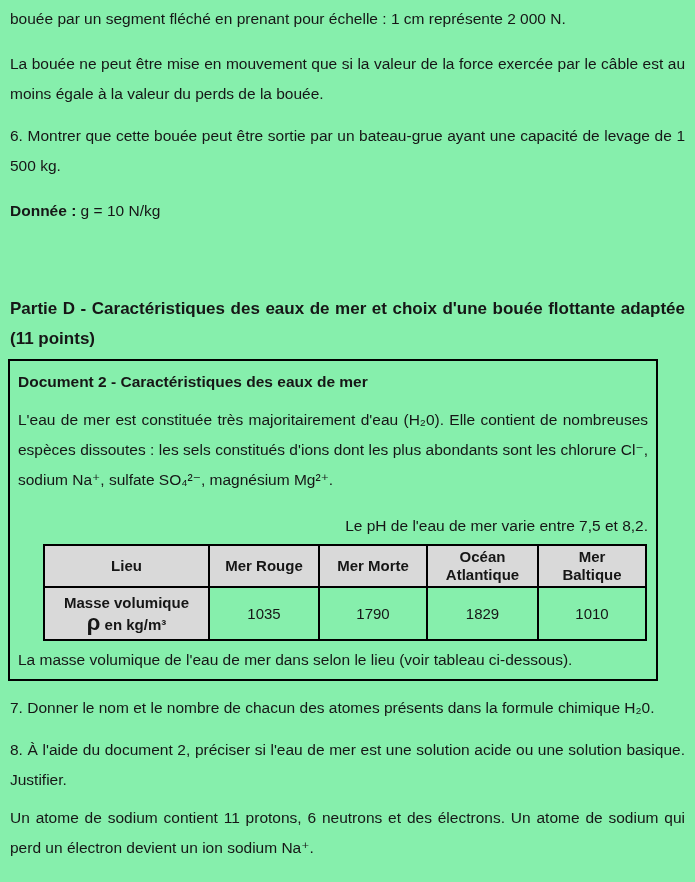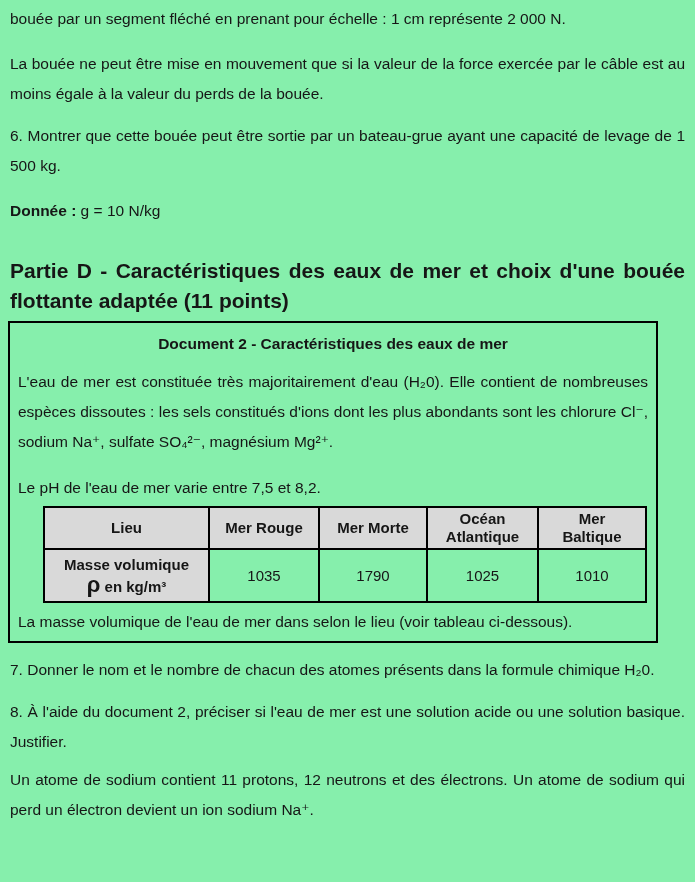--- a/index.html
+++ b/index.html
@@ -18,36 +18,36 @@
     overflow: hidden;
     background: #86efac;
   }
   p.body-text { text-align: justify; }
   .scale-line       { margin-top: 4px;  }
   .movement-par     { margin-top: 15px; }
   .question-6       { margin-top: 12px; }
   .donnee-line      { margin-top: 15px; }
   .donnee-label     { font-weight: bold; }
   .partie-heading {
-    margin-top: 30px;
+    margin-top: 68px;
     font-weight: bold;
-    font-size: 21px;
+    font-size: 17px;
     line-height: 30px;
     text-align: justify;
   }
   .doc-box {
     margin-top: 5px;
     margin-left: -2px;
     width: 650px;
     border: 2px solid #000000;
     padding: 0 8px 4px 8px;
   }
-  .doc-title { margin-top: 6px; font-weight: bold; text-align: center; }
+  .doc-title { margin-top: 6px; font-weight: bold; }
   .doc-body  { margin-top: 8px; text-align: justify; }
-  .ph-line   { margin-top: 16px; }
+  .ph-line   { margin-top: 16px; text-align: right; }
   table.density-table {
     border-collapse: collapse;
     margin: 3px 0 0 25px;
     table-layout: fixed;
     width: 602px;
   }
   .density-table th, .density-table td {
     border: 2px solid #000000;
     text-align: center;
     vertical-align: middle;
@@ -113,29 +113,29 @@
         <th>Mer
 Baltique</th>
       </tr>
       <tr>
         <td class="label-cell">
           <div>Masse volumique</div>
           <div><span class="rho">ρ</span><span> en kg/m³</span></div>
         </td>
         <td>1035</td>
         <td>1790</td>
-        <td>1025</td>
+        <td>1829</td>
         <td>1010</td>
       </tr>
     </tbody>
       </table>
 
     <p class="caption-line">La masse volumique de l'eau de mer dans selon le lieu (voir tableau ci-dessous).</p>
 
   </div>
 
   <p class="body-text question-7">7. Donner le nom et le nombre de chacun des atomes présents dans la formule chimique H₂0.</p>
 
   <p class="body-text question-8">8. À l'aide du document 2, préciser si l'eau de mer est une solution acide ou une solution basique. Justifier.</p>
 
-  <p class="body-text sodium-par">Un atome de sodium contient 11 protons, 12 neutrons et des électrons. Un atome de sodium qui perd un électron devient un ion sodium Na⁺.</p>
+  <p class="body-text sodium-par">Un atome de sodium contient 11 protons, 6 neutrons et des électrons. Un atome de sodium qui perd un électron devient un ion sodium Na⁺.</p>
 
 </div>
 
 </body></html>

